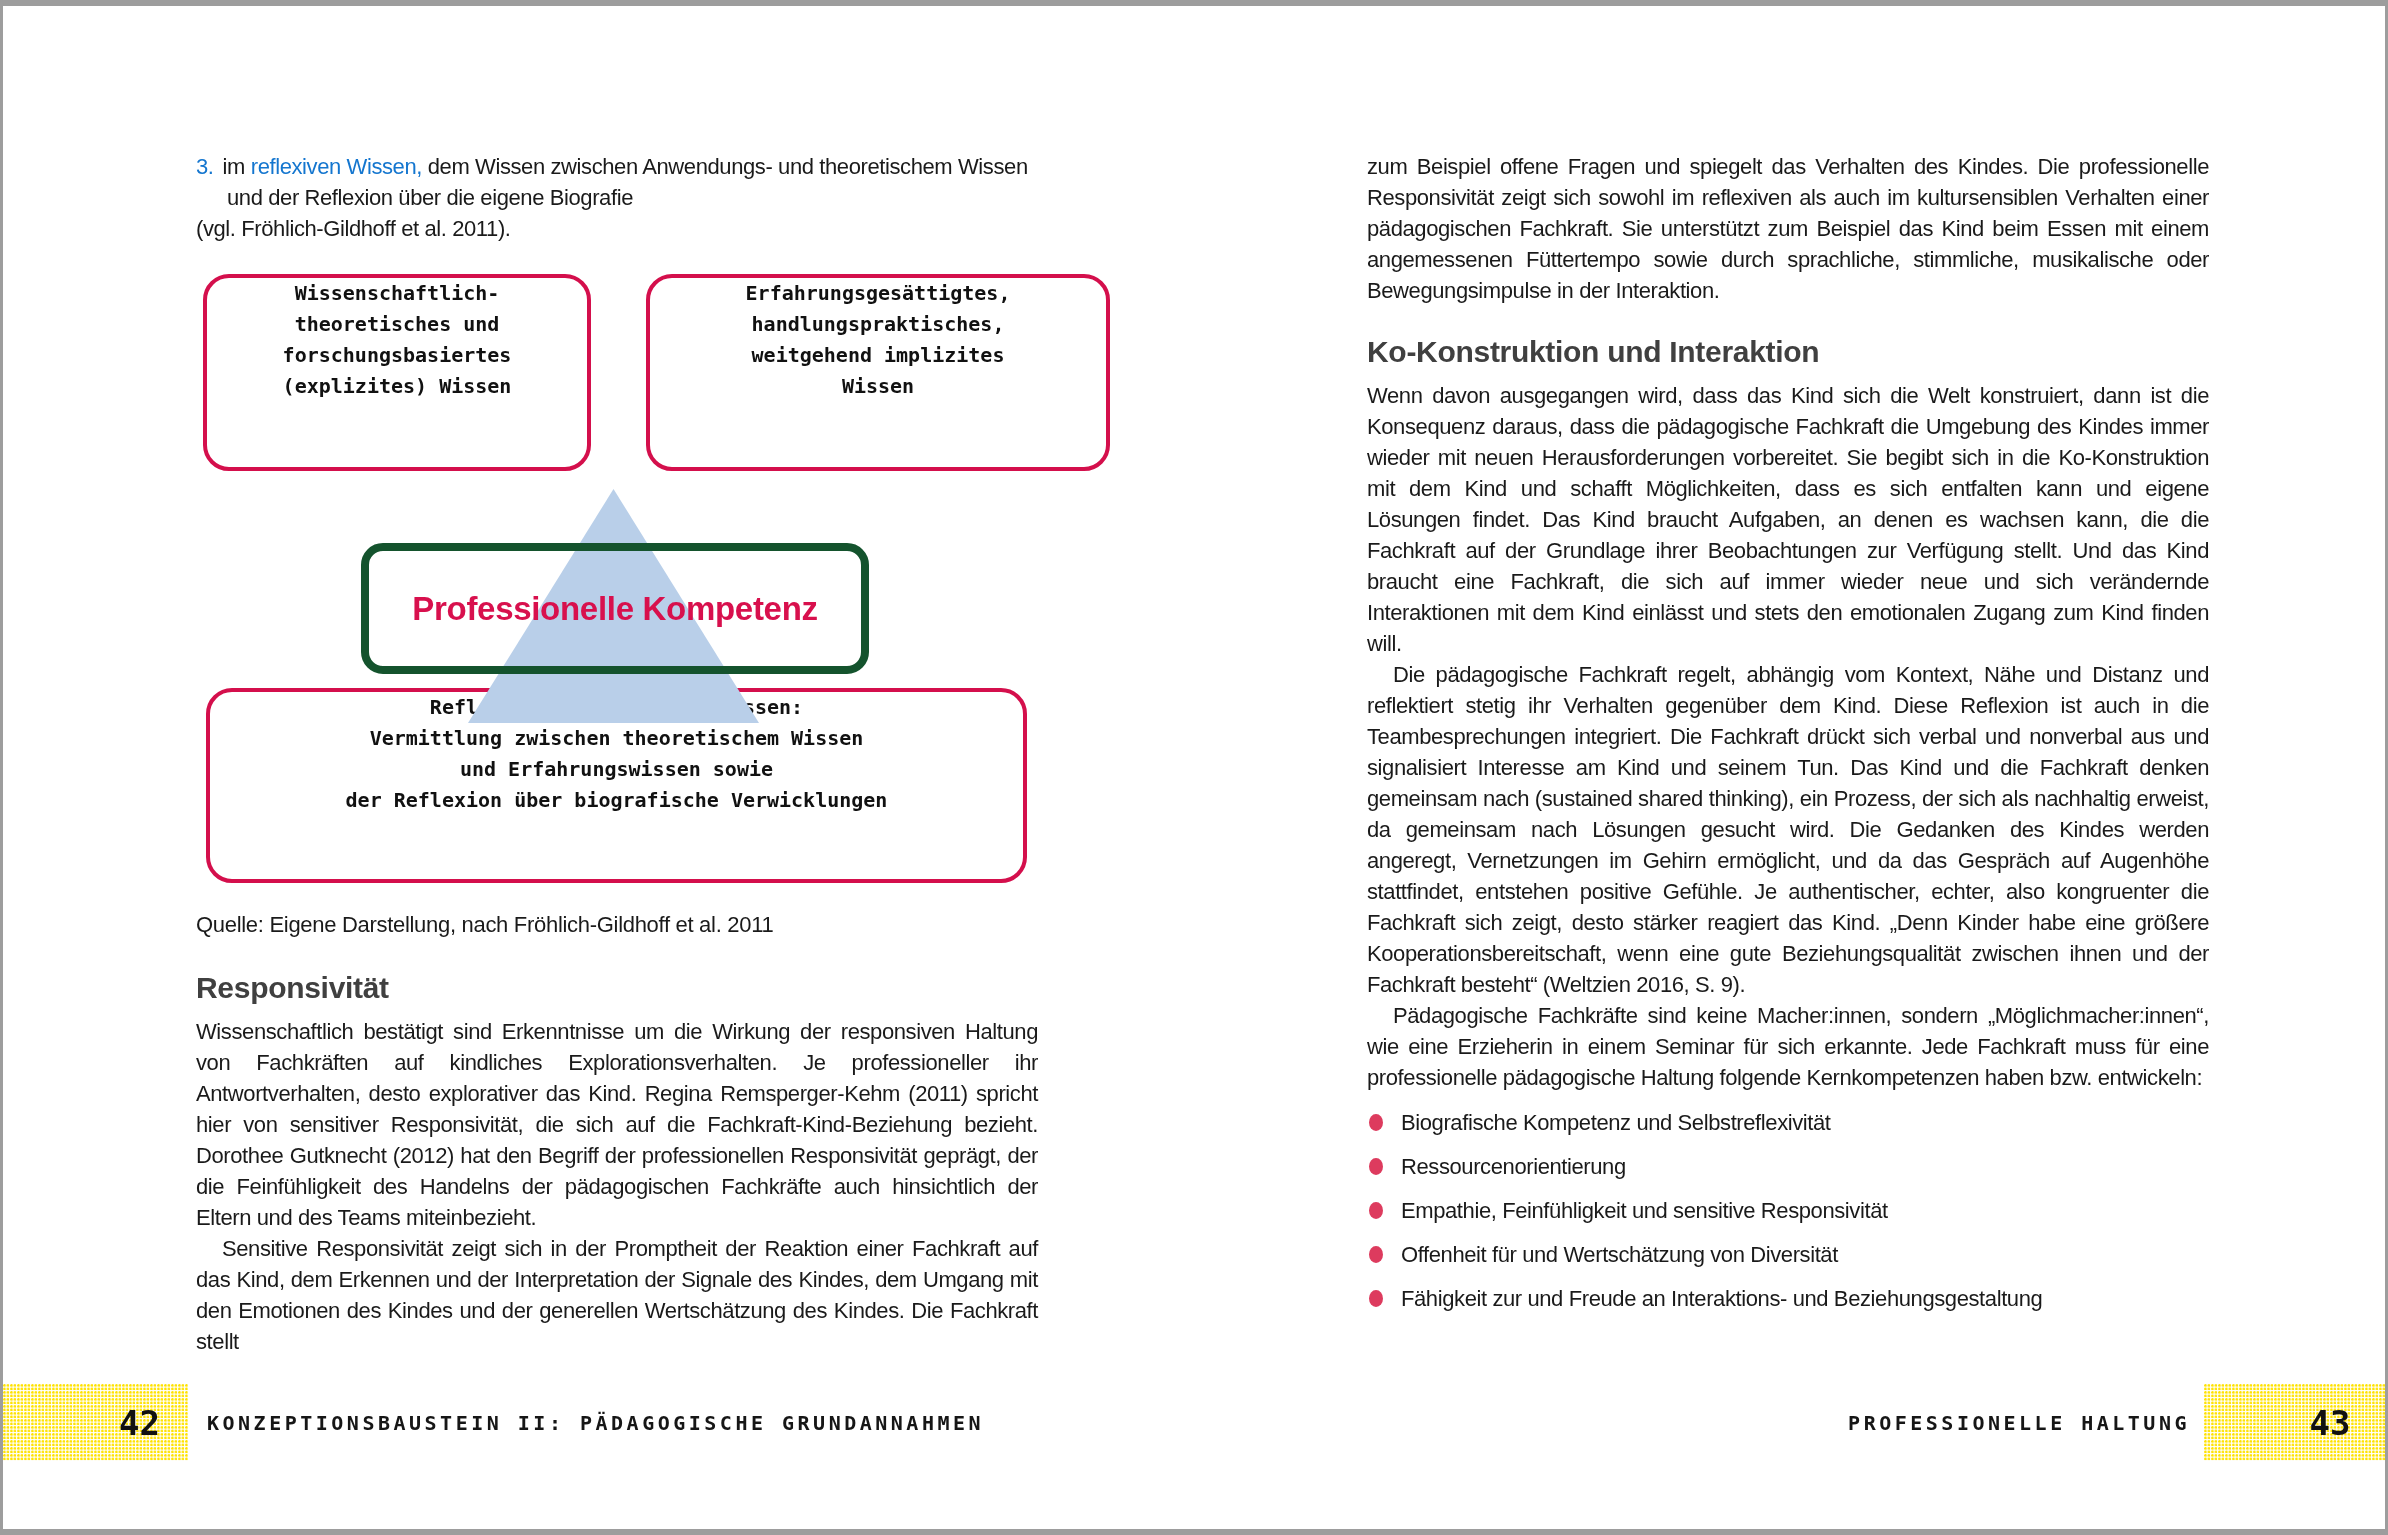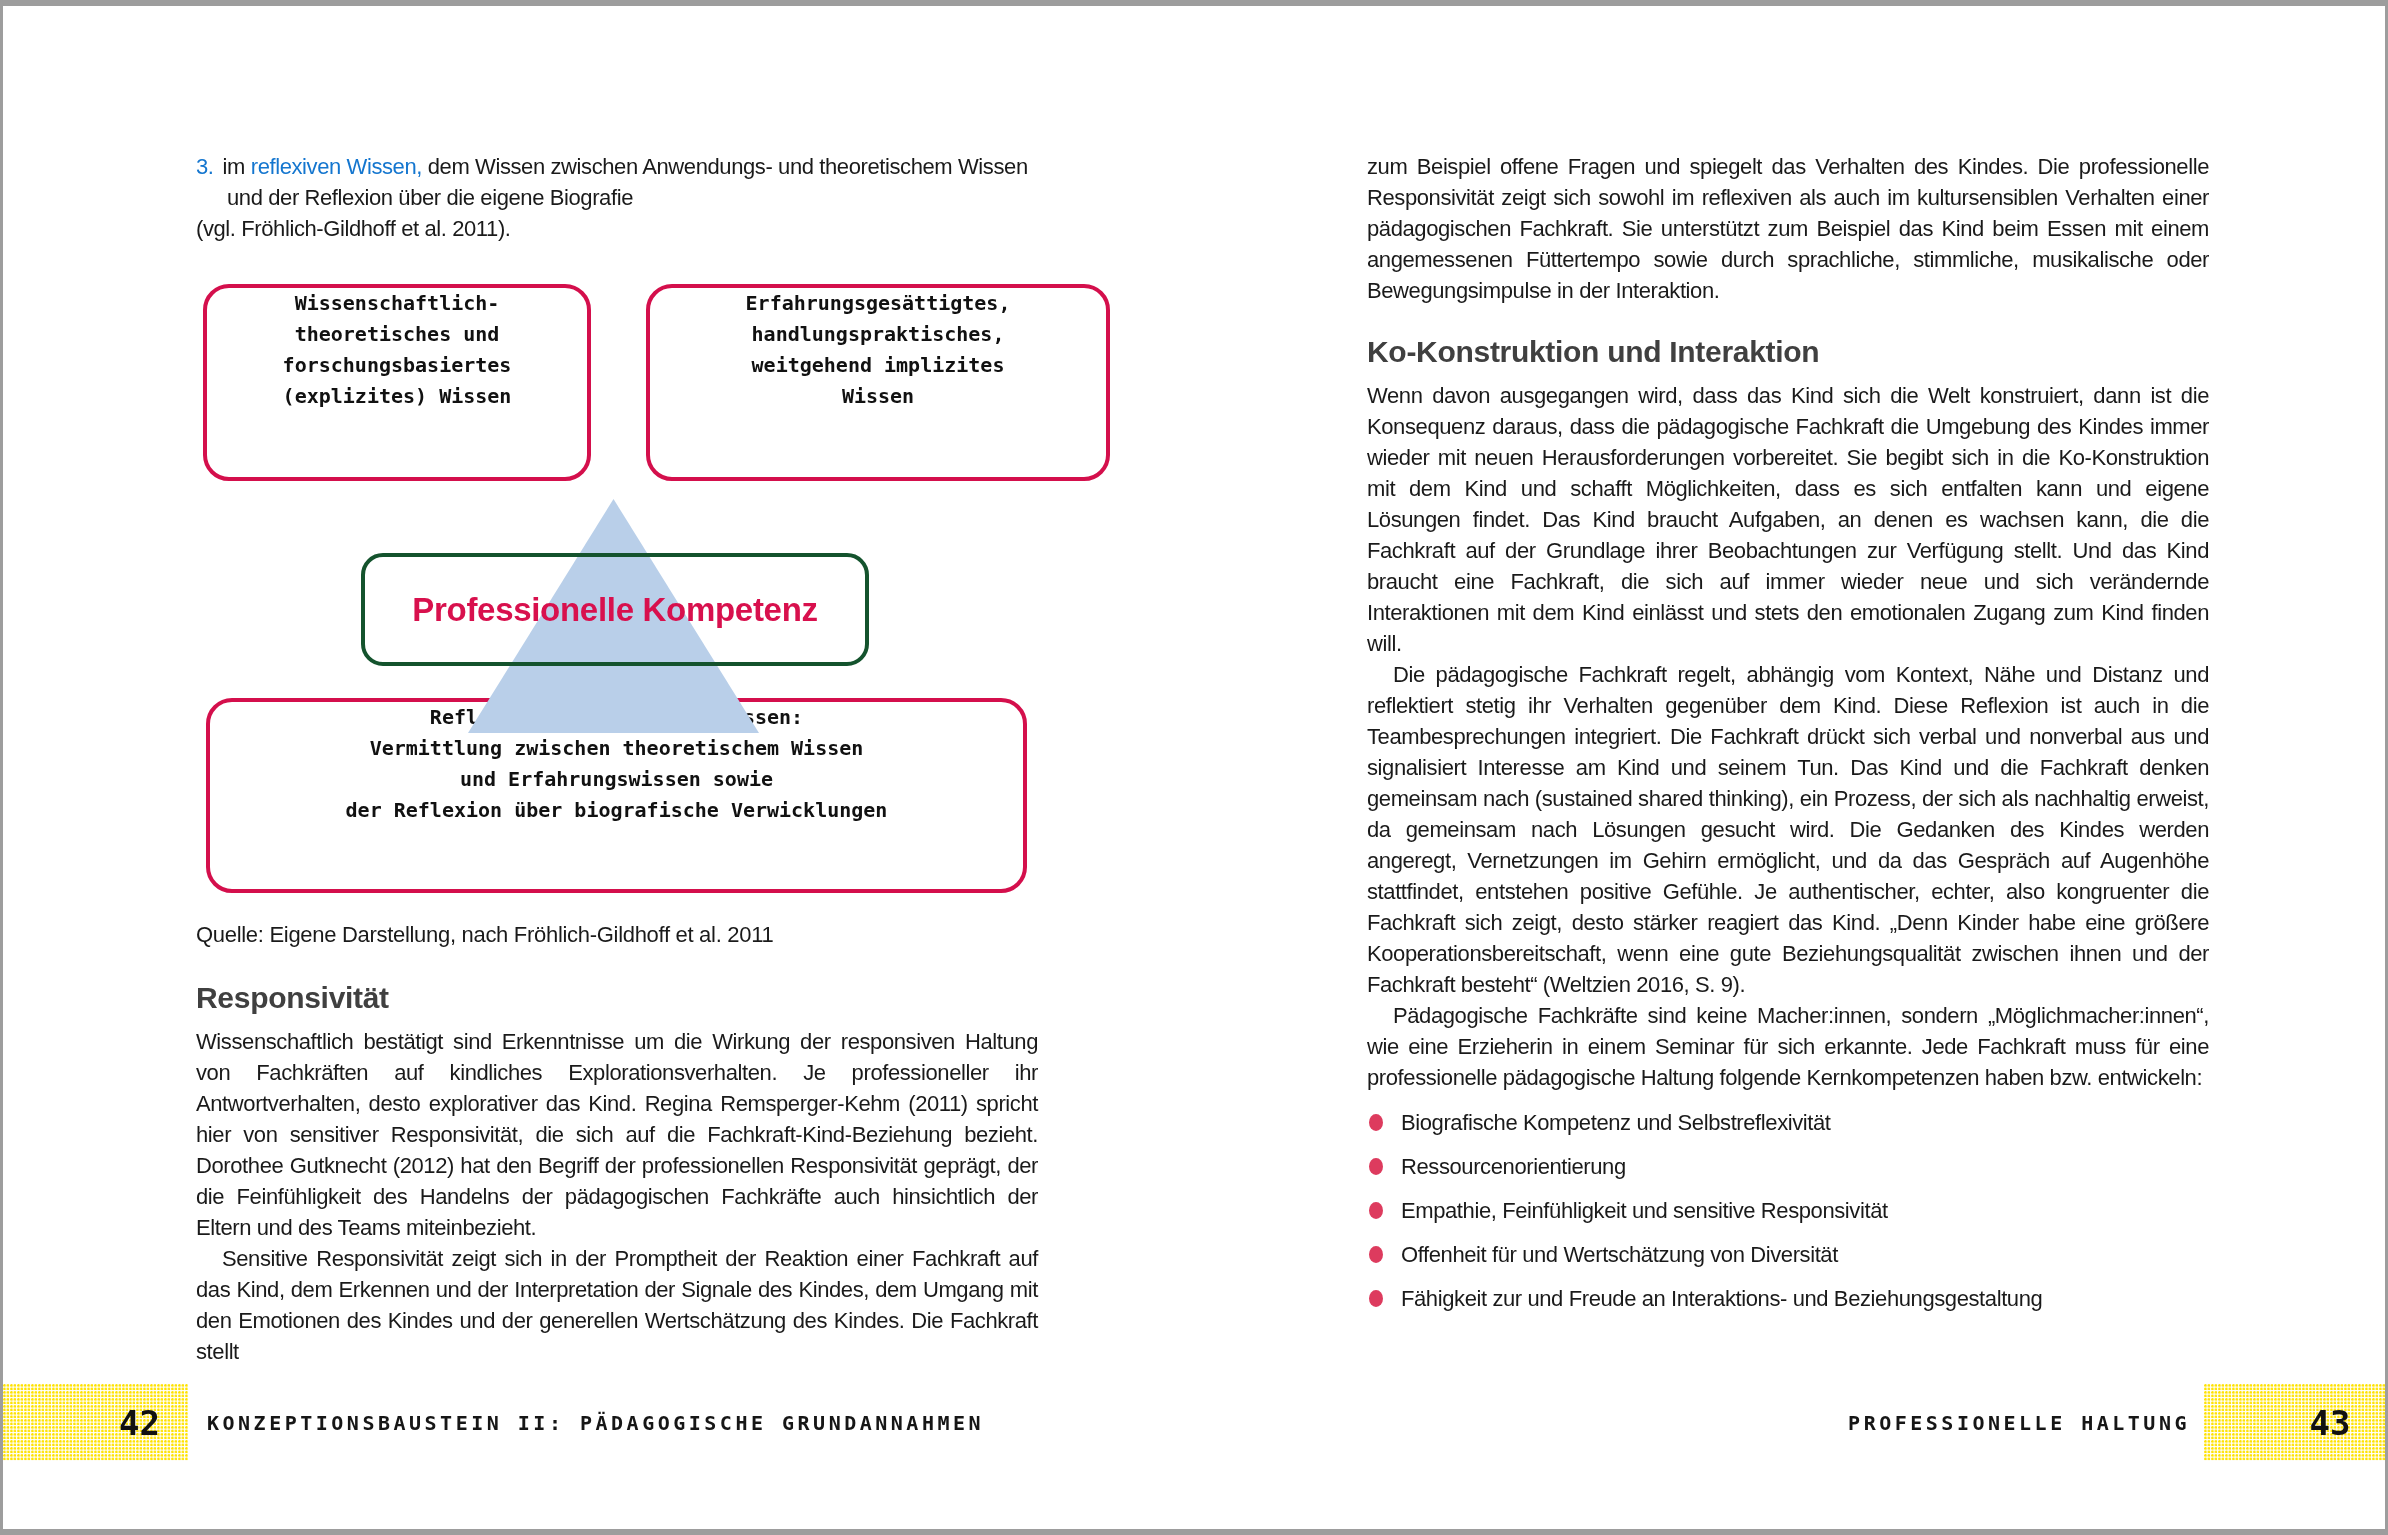--- a/index.html
+++ b/index.html
@@ -16,21 +16,21 @@
   .col-left{left:193px;}
   .col-right{left:1364px;}
 
   .body-text{
     font-size:22px; line-height:31px; letter-spacing:-0.4px;
     text-align:justify; margin:0;
   }
   .indent{text-indent:26px;}
 
   
-  .item3{margin-bottom:40px; font-size:22px; line-height:31px; letter-spacing:-0.4px;}
+  .item3{margin-bottom:30px; font-size:22px; line-height:31px; letter-spacing:-0.4px;}
   .item3 .l1{white-space:nowrap;}
   .item3 .l2{padding-left:31px;}
   .blue-text{color:#1476cf;}
   .num{color:#1476cf; margin-right:9px;}
 
   
   .diagram{position:relative; width:842px; height:609px; margin:0 0 26px 0;}
   .kbox{
     position:absolute; box-sizing:border-box;
     border:4px solid #d40f4c; border-radius:26px; background:transparent;
@@ -42,22 +42,22 @@
     color:#111;
   }
   .kbox-a{left:7px; top:0; width:388px; height:197px;}
   .kbox-b{left:450px; top:0; width:464px; height:197px;}
   .kbox-c{left:10px; top:414px; width:821px; height:195px;}
   .triangle{
     position:absolute; left:272px; top:215px; width:291px; height:234px;
     background:#b9cfe9; clip-path:polygon(50% 0, 0 100%, 100% 100%); z-index:1;
   }
   .bluebox{
-    position:absolute; left:165px; top:269px; width:508px; height:113px;
-    box-sizing:border-box; border:4px solid #14532d; border-radius:22px;
+    position:absolute; left:165px; top:269px; width:508px; height:131px;
+    box-sizing:border-box; border:8px solid #14532d; border-radius:22px;
     display:flex; align-items:center; justify-content:center;
     background:transparent; z-index:2;
   }
   .bluebox .clabel{
     font-size:33px; font-weight:bold; color:#d8104d; letter-spacing:-0.3px;
   }
 
   .source-line{margin:26px 0 28px 0; font-size:22px; line-height:31px; letter-spacing:-0.3px;}
 
   .sec-heading{

